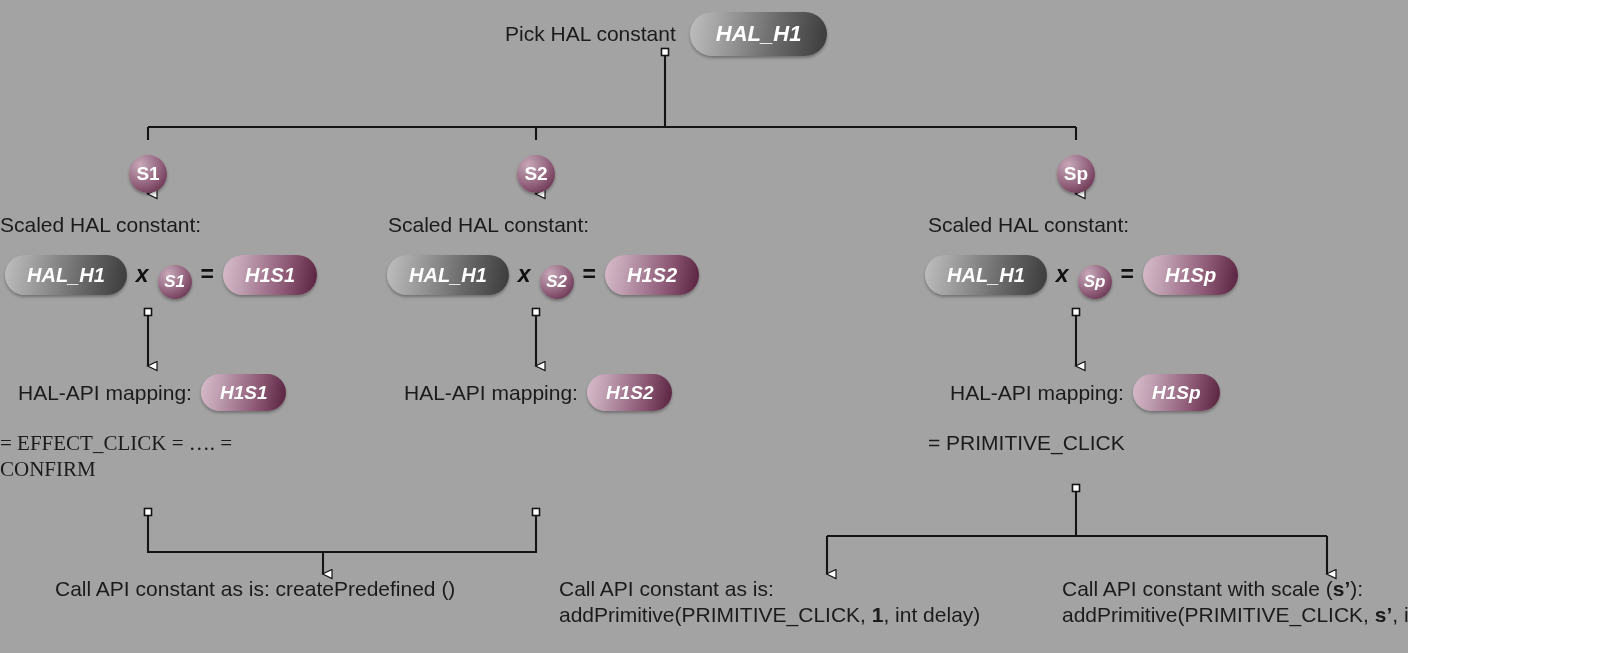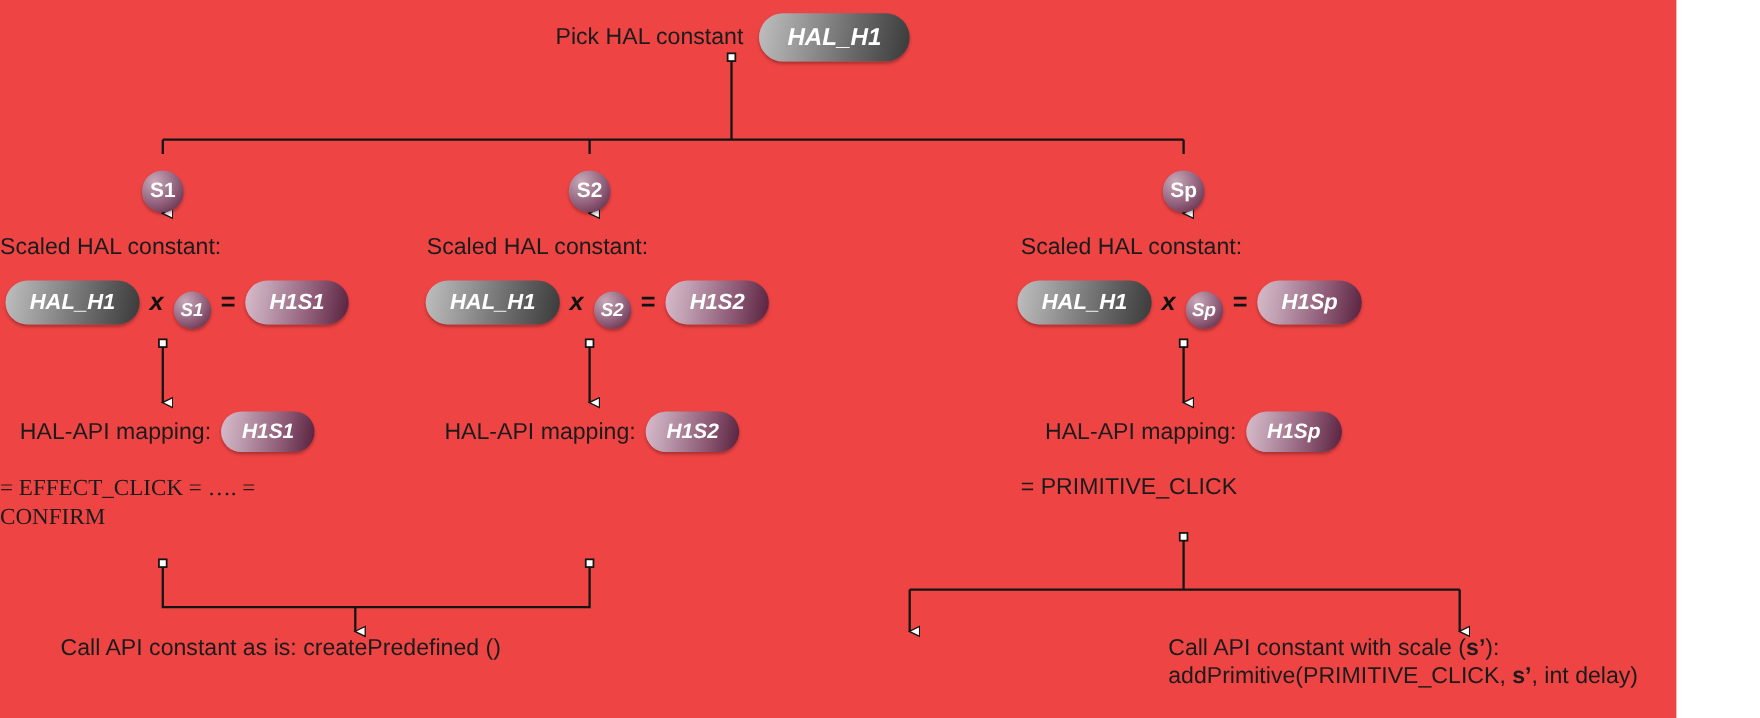--- a/index.html
+++ b/index.html
@@ -6,23 +6,23 @@
     margin: 0;
     padding: 0;
     background: #ffffff;
   }
   body {
     font-family: "Liberation Sans", sans-serif;
     color: #1a1a1a;
   }
   #canvas {
     position: relative;
-    width: 1524px;
+    width: 1408px;
     height: 653px;
-    background: #ef4444;
+    background: #a3a3a3;
     overflow: hidden;
   }
   
   #wires {
     position: absolute;
     left: 0;
     top: 0;
     width: 1600px;
     height: 653px;
     pointer-events: none;
@@ -221,19 +221,23 @@
   <div class="eqrow" style="left:950px; top:374px;">
     <span class="txt">HAL-API mapping:</span>
     <span class="pill pill-plum pill-sm">H1Sp</span>
   </div>
   <div class="node txt txt-center txt-wrap" style="left:928px; top:430px; width:296px;">= PRIMITIVE_CLICK</div>
 
   <div class="node txt txt-center txt-wrap" style="left:55px; top:576px; width:536px;">
     <div>Call API constant as is: createPredefined ()</div>
   </div>
 
+  <div class="node txt txt-center txt-wrap" style="left:559px; top:576px; width:536px;">
+    <div>Call API constant as is:</div>
+    <div><span>addPrimitive(PRIMITIVE_CLICK, </span><span class="b">1</span><span>, int delay)</span></div>
+  </div>
 
   <div class="node txt txt-center txt-wrap" style="left:1062px; top:576px; width:536px;">
     <div><span>Call API constant with scale (</span><span class="b">s’</span><span>):</span></div>
     <div><span>addPrimitive(PRIMITIVE_CLICK, </span><span class="b">s’</span><span>, int delay)</span></div>
   </div>
 
 </div>
 
 </body></html>

